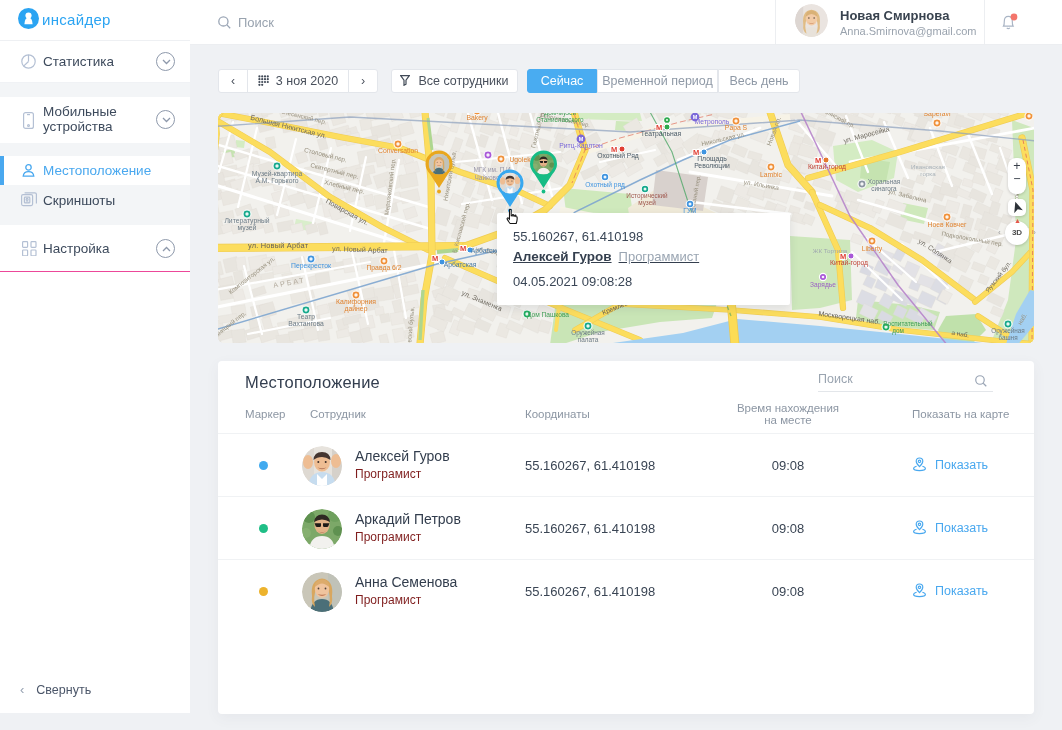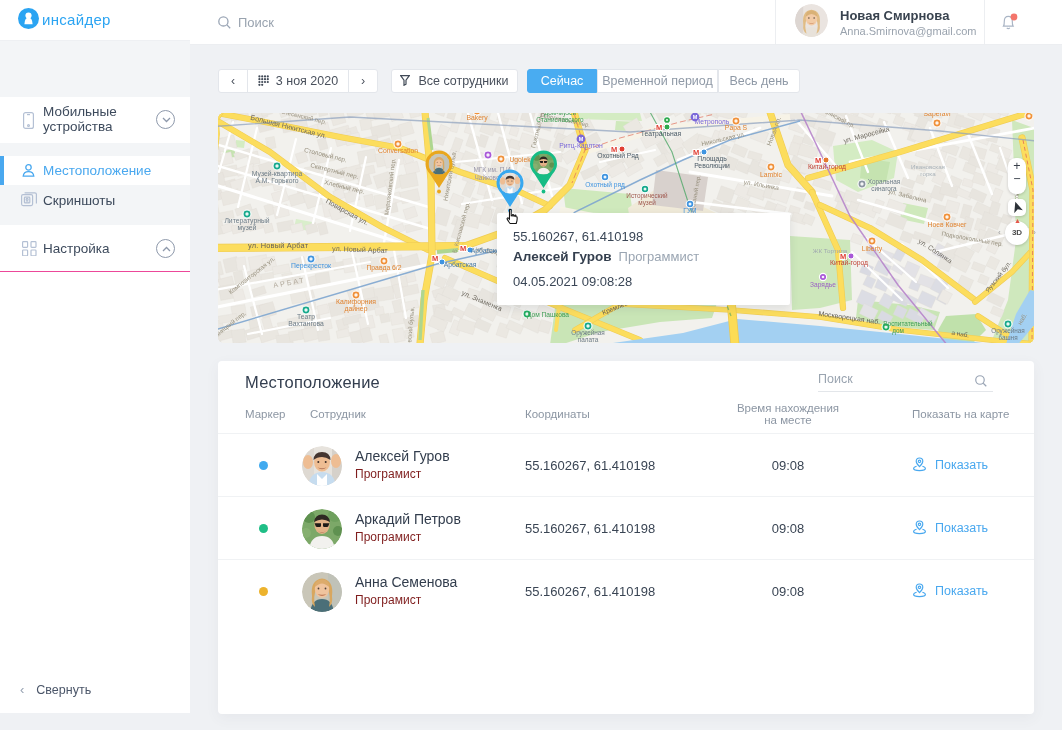--- a/index.html
+++ b/index.html
@@ -22,21 +22,21 @@
 #uname { position:absolute; left:650px; top:8px; font-size:13px; font-weight:bold; color:#39434f; }
 #uemail { position:absolute; left:650px; top:25px; font-size:11px; color:#9aa3ae; }
 
 .btn { position:absolute; top:69px; height:24px; background:#fff; border:1px solid #e3e6eb; font-size:12.5px; color:#49505c; line-height:22px; text-align:center; }
 .tabact { background:#49acf1 !important; border-color:#49acf1 !important; color:#fff !important; }
 .tabmut { color:#8f99a6 !important; }
 
 #map { position:absolute; left:218px; top:113px; width:816px; height:230px; border-radius:6px; overflow:hidden; background:#f2f1ed; }
 #tooltip { position:absolute; left:497px; top:213px; width:293px; height:92px; background:#fff; border-radius:2px; box-shadow:0 3px 10px rgba(60,70,90,0.12); z-index:5; }
 #tooltip .l1 { position:absolute; left:16px; top:16px; font-size:13px; color:#3a4656; }
-#tooltip .l2 { position:absolute; left:16px; top:36px; font-size:13.5px; font-weight:bold; color:#343f4e; }
+#tooltip .l2 { position:absolute; left:16px; top:36px; font-size:13.5px; font-weight:bold; color:#343f4e;text-decoration:underline; }
 #tooltip .l2 span { font-weight:normal; font-size:13px; color:#9aa5b2; margin-left:7px; }
 #tooltip .l3 { position:absolute; left:16px; top:61px; font-size:13px; color:#3a4656; }
 .mctl { position:absolute; background:#fff; box-shadow:0 1px 3px rgba(0,0,0,0.18); z-index:4; }
 #zoomctl { left:1008px; top:158px; width:18px; height:36px; border-radius:8px; font-size:12.5px; color:#383f4a; text-align:center; font-weight:500; }
 #navctl { left:1008px; top:199px; width:18px; height:17px; border-radius:5px; }
 #compass { left:1005px; top:221px; width:24px; height:24px; border-radius:50%; font-size:8px; font-weight:bold; color:#4a4a4a; text-align:center; line-height:24px; }
 
 #card { position:absolute; left:218px; top:361px; width:816px; height:353px; background:#fff; border-radius:4px; box-shadow:0 4px 14px rgba(80,90,110,0.06); }
 #card .title { position:absolute; left:27px; top:12px; font-size:16.5px; color:#333e4f; font-weight:500; letter-spacing:0.2px; }
 #search { position:absolute; left:600px; top:11px; width:175px; border-bottom:1px solid #e3e6ea; height:20px; font-size:12.5px; color:#9aa4b0; }
@@ -121,20 +121,33 @@
   <div id="logo">
     <svg width="21" height="21" viewBox="0 0 21 21">
         <circle cx="10.5" cy="10.5" r="10.5" fill="#2ba4f2"></circle>
         <circle cx="10.5" cy="7.6" r="3.1" fill="#fff"></circle>
         <path d="M10.5,9.5 Q14.3,9.5 14.6,16.2 L6.4,16.2 Q6.7,9.5 10.5,9.5 Z" fill="#fff"></path>
       </svg>
     <span class="nm">инсайдер</span>
   </div>
   <div style="position:absolute;left:0;top:40px;width:190px;height:1px;background:#eef0f3"></div>
   <div class="gray" style="top:41px;height:184px"></div>
+  <div class="srow" style="top:41px;height:42px;border-bottom:1px solid #f0f2f5">
+    <svg style="position:absolute;left:21px;top:13px" width="15" height="15" viewBox="0 0 15 15" fill="none" stroke="#b4c0d4" stroke-width="1.2">
+        <circle cx="7.5" cy="7.5" r="6.7"></circle>
+        <path d="M7.5 7.5 L7.5 0.8"></path>
+        <path d="M7.5 7.5 L2.6 12.1"></path>
+      </svg>
+    <span class="txt" style="top:13px">Статистика</span>
+    <span class="chev" style="top:11px">
+        <svg width="9" height="6" viewBox="0 0 9 6" fill="none" stroke="#8e99ab" stroke-width="1.3">
+          <path d="M1,1 L4.5,4.5 L8,1"></path>
+        </svg>
+      </span>
+  </div>
   <div class="srow" style="top:97px;height:46px">
     <svg style="position:absolute;left:23px;top:15px" width="11" height="17" viewBox="0 0 11 17" fill="none" stroke="#b4c0d4" stroke-width="1.2">
         <rect x="0.6" y="0.6" width="9.8" height="15.8" rx="2"></rect>
         <path d="M4 2.6 L7 2.6"></path>
         <circle cx="5.5" cy="13.6" r="0.9"></circle>
       </svg>
     <span class="txt" style="top:7px">Мобильные<br>устройства</span>
     <span class="chev" style="top:13px">
         <svg width="9" height="6" viewBox="0 0 9 6" fill="none" stroke="#8e99ab" stroke-width="1.3">
           <path d="M1,1 L4.5,4.5 L8,1"></path>

